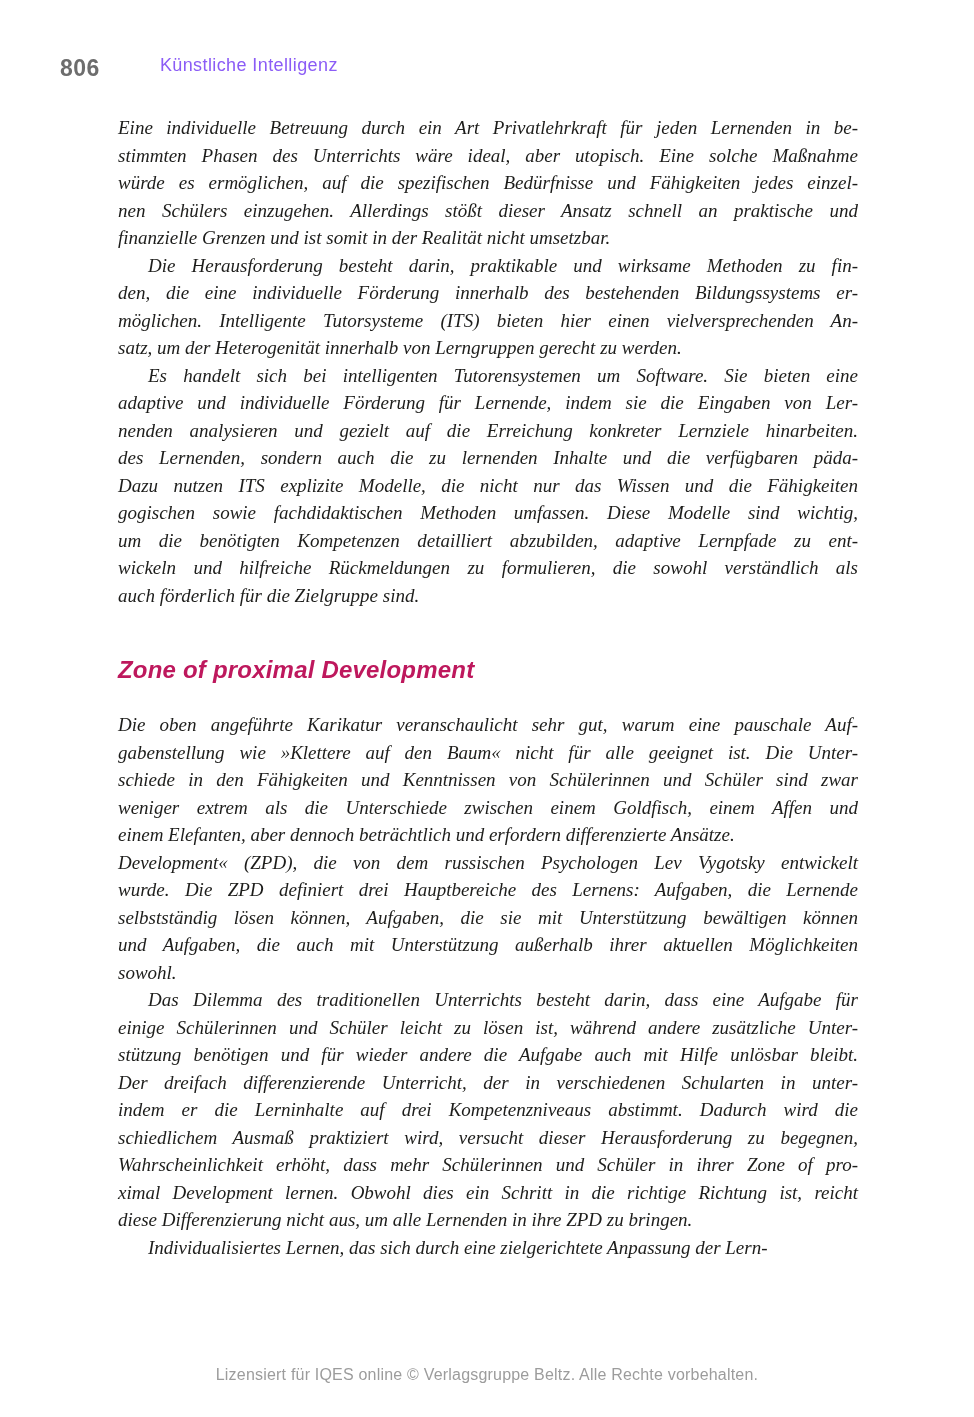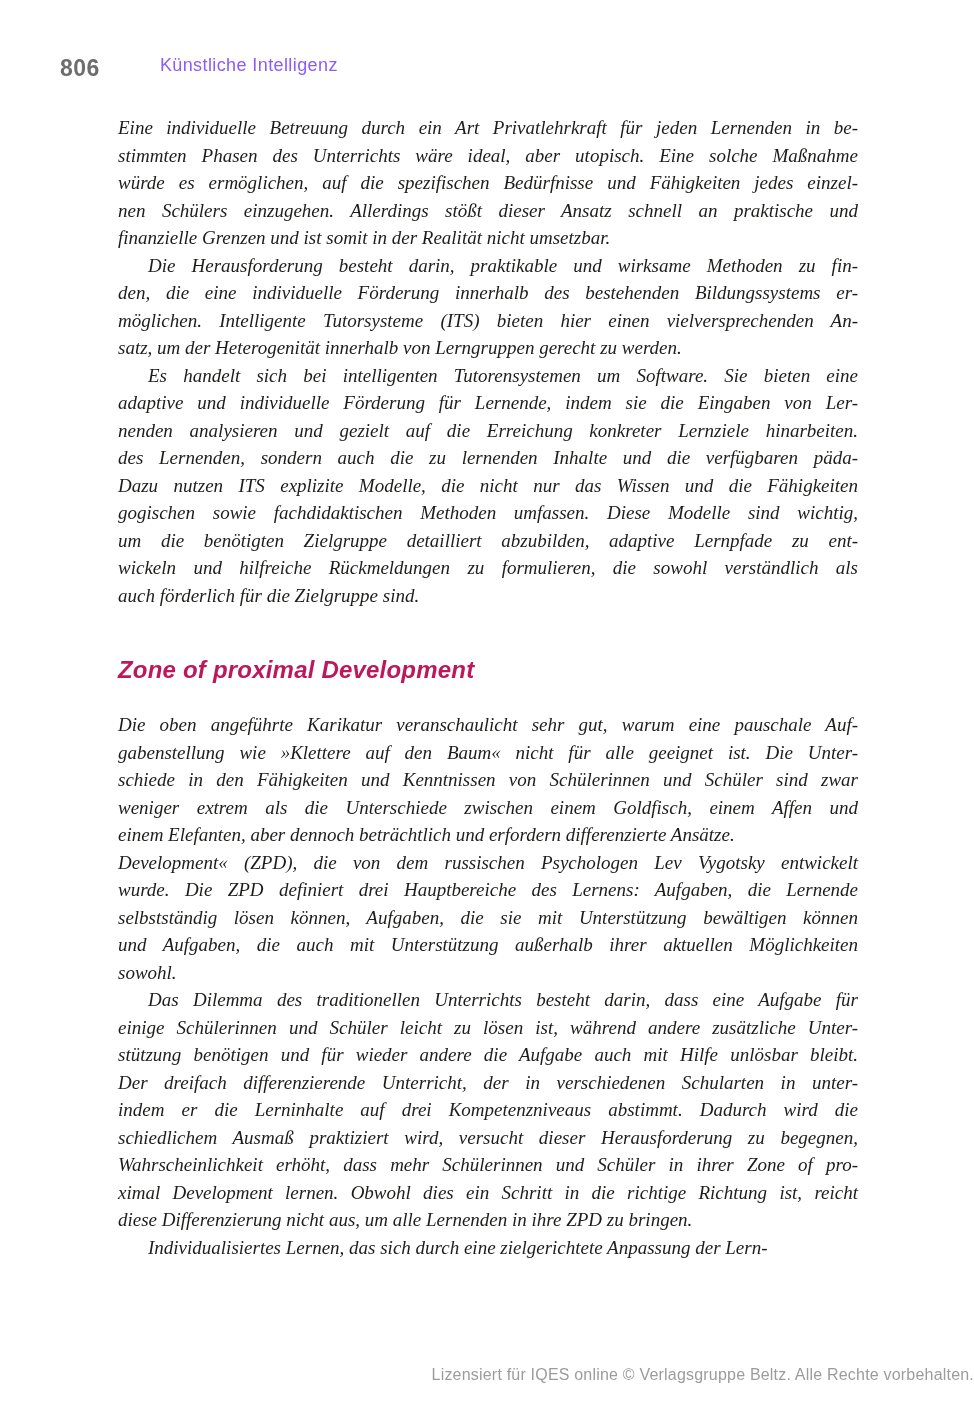--- a/index.html
+++ b/index.html
@@ -67,21 +67,21 @@
     font-weight: 700;
     color: #be185d;
     margin: 44px 0 25px 0;
     letter-spacing: 0.2px;
   }
   .footer {
     position: absolute;
     top: 1366px;
     left: 0;
     width: 974px;
-    text-align: right;
+    text-align: center;
     font-family: "Liberation Sans", sans-serif;
     font-size: 16px;
     color: #9c9c9c;
     letter-spacing: 0.2px;
   }
 </style>
 </head>
 <body>
 
 <div class="page">
@@ -106,21 +106,21 @@
           <div class="line">möglichen. Intelligente Tutorsysteme (ITS) bieten hier einen vielversprechenden An-</div>
           <div class="line last">satz, um der Heterogenität innerhalb von Lerngruppen gerecht zu werden.</div>
         </div>
         <div class="para">
           <div class="line first-indent">Es handelt sich bei intelligenten Tutorensystemen um Software. Sie bieten eine</div>
           <div class="line">adaptive und individuelle Förderung für Lernende, indem sie die Eingaben von Ler-</div>
           <div class="line">nenden analysieren und gezielt auf die Erreichung konkreter Lernziele hinarbeiten.</div>
           <div class="line">des Lernenden, sondern auch die zu lernenden Inhalte und die verfügbaren päda-</div>
           <div class="line">Dazu nutzen ITS explizite Modelle, die nicht nur das Wissen und die Fähigkeiten</div>
           <div class="line">gogischen sowie fachdidaktischen Methoden umfassen. Diese Modelle sind wichtig,</div>
-          <div class="line">um die benötigten Zielgruppe detailliert abzubilden, adaptive Lernpfade zu ent-</div>
+          <div class="line">um die benötigten Kompetenzen detailliert abzubilden, adaptive Lernpfade zu ent-</div>
           <div class="line">wickeln und hilfreiche Rückmeldungen zu formulieren, die sowohl verständlich als</div>
           <div class="line last">auch förderlich für die Zielgruppe sind.</div>
         </div>
         <h2 class="section-heading">Zone of proximal Development</h2>
         <div class="para">
           <div class="line">Die oben angeführte Karikatur veranschaulicht sehr gut, warum eine pauschale Auf-</div>
           <div class="line">gabenstellung wie »Klettere auf den Baum« nicht für alle geeignet ist. Die Unter-</div>
           <div class="line">schiede in den Fähigkeiten und Kenntnissen von Schülerinnen und Schüler sind zwar</div>
           <div class="line">weniger extrem als die Unterschiede zwischen einem Goldfisch, einem Affen und</div>
           <div class="line last">einem Elefanten, aber dennoch beträchtlich und erfordern differenzierte Ansätze.</div>

